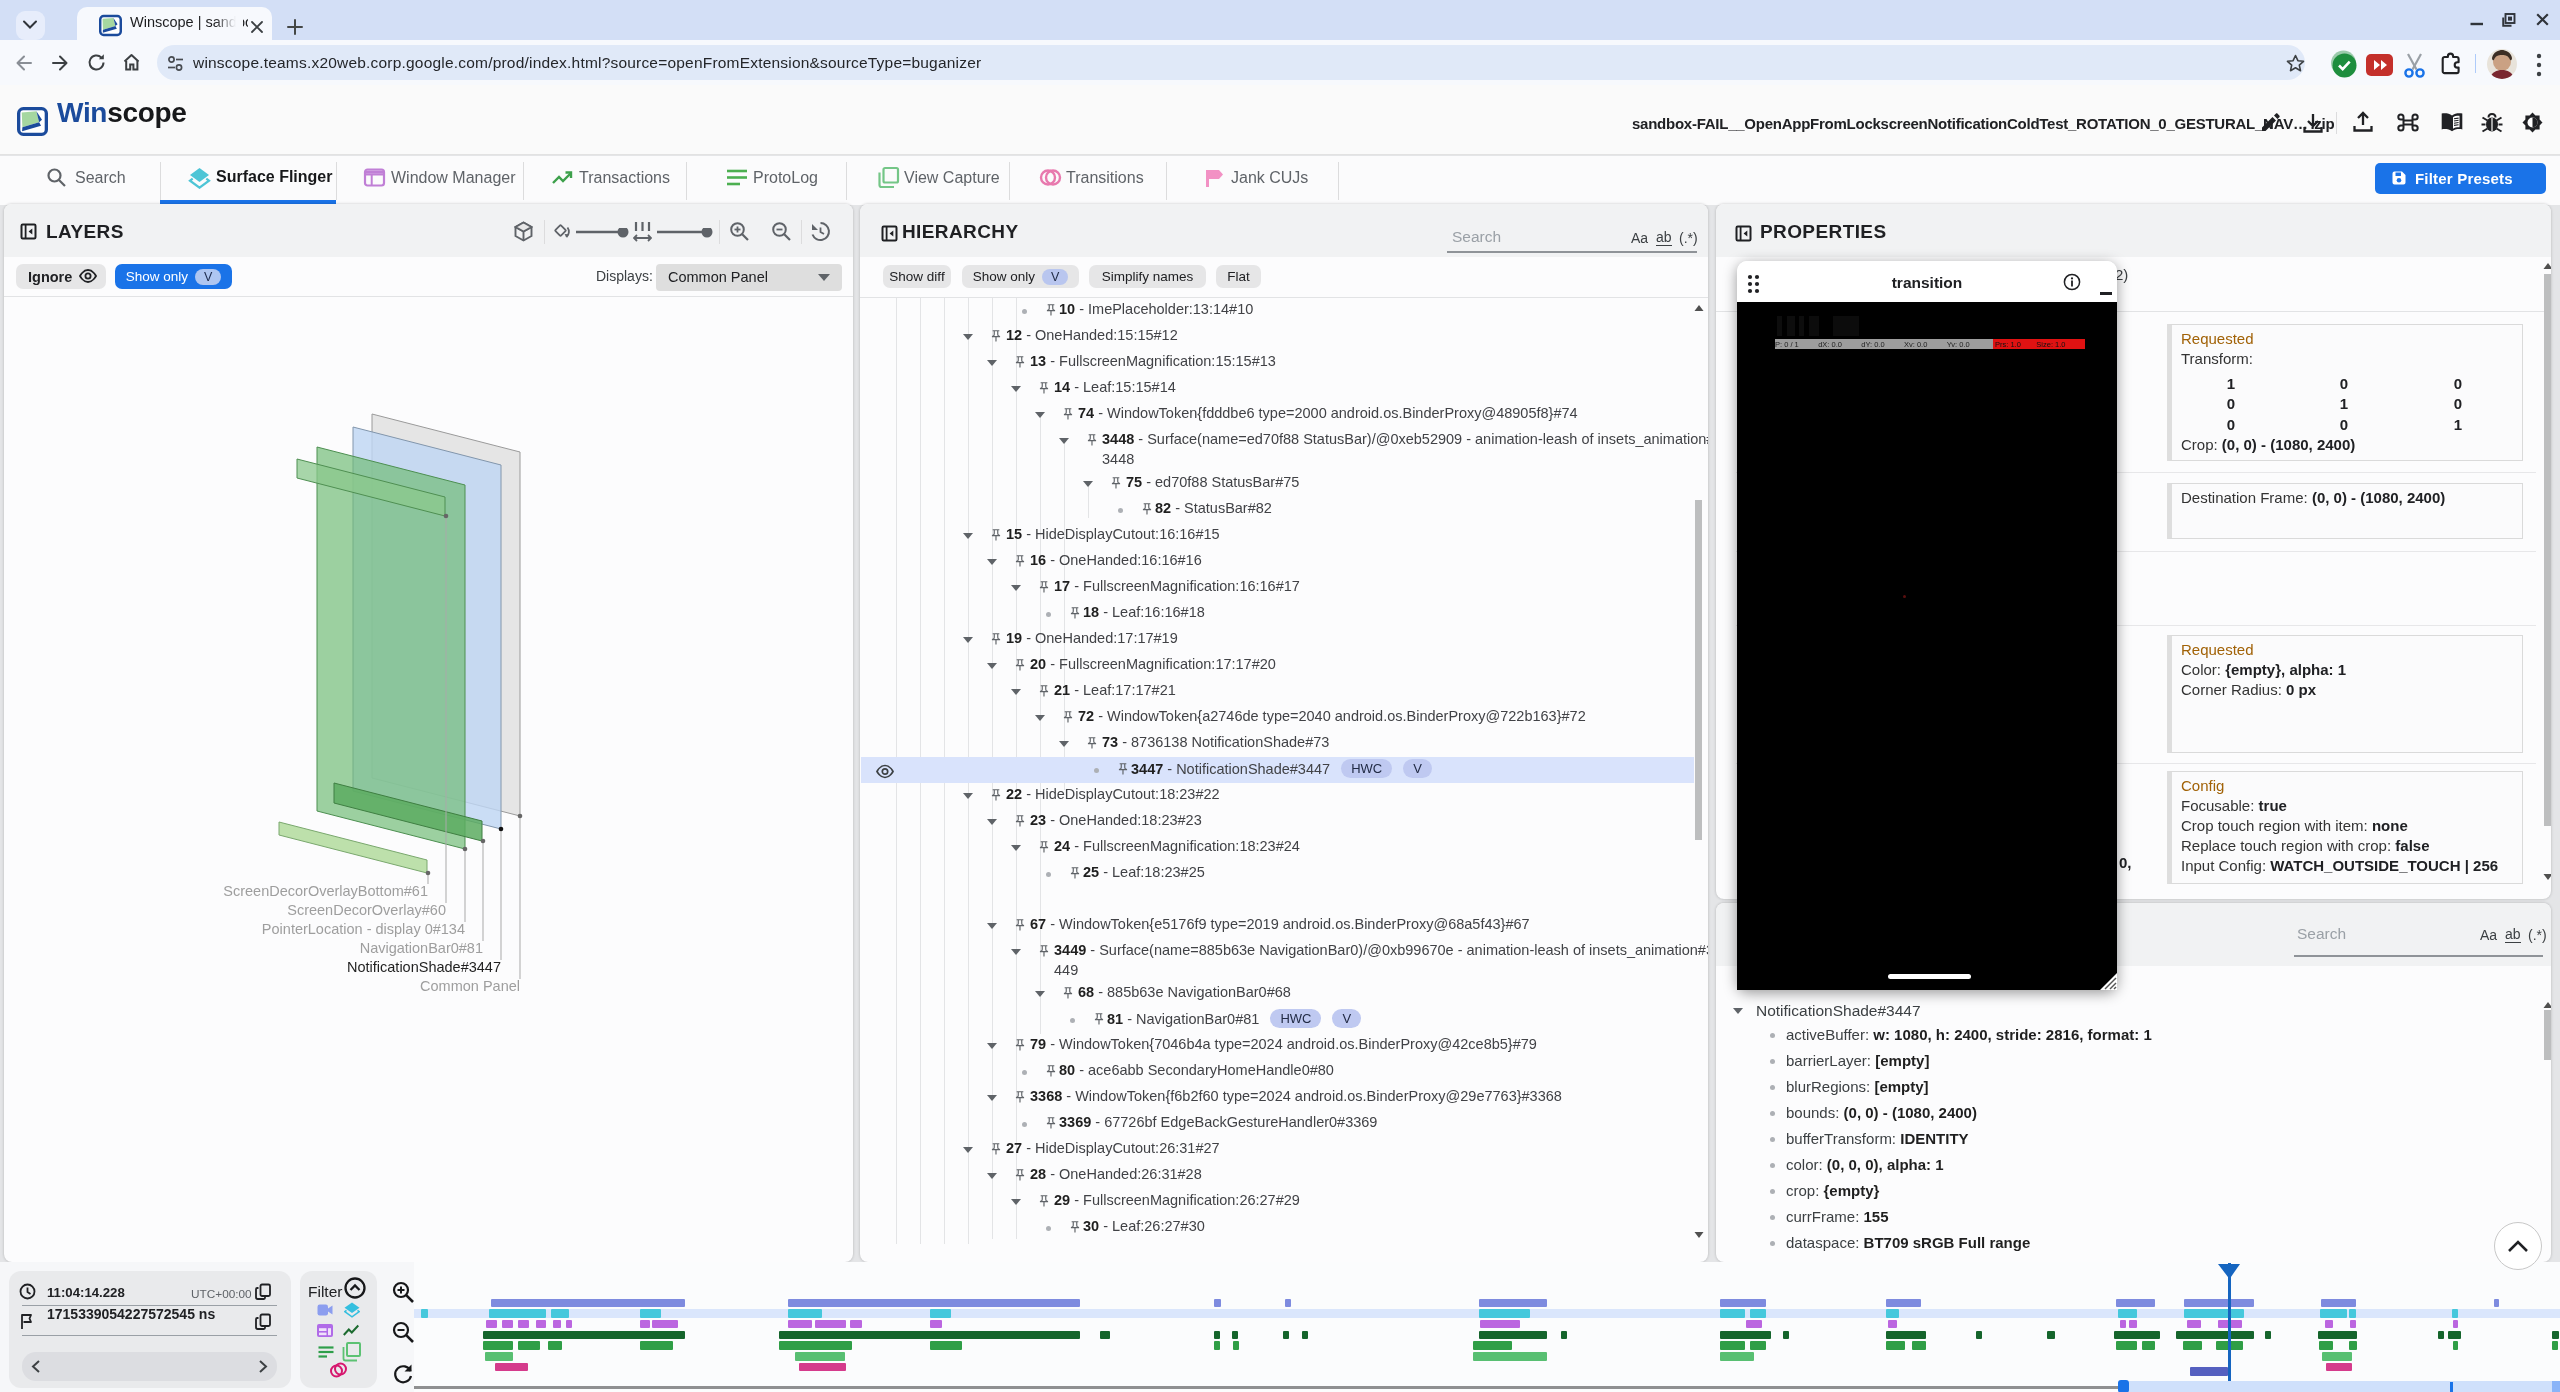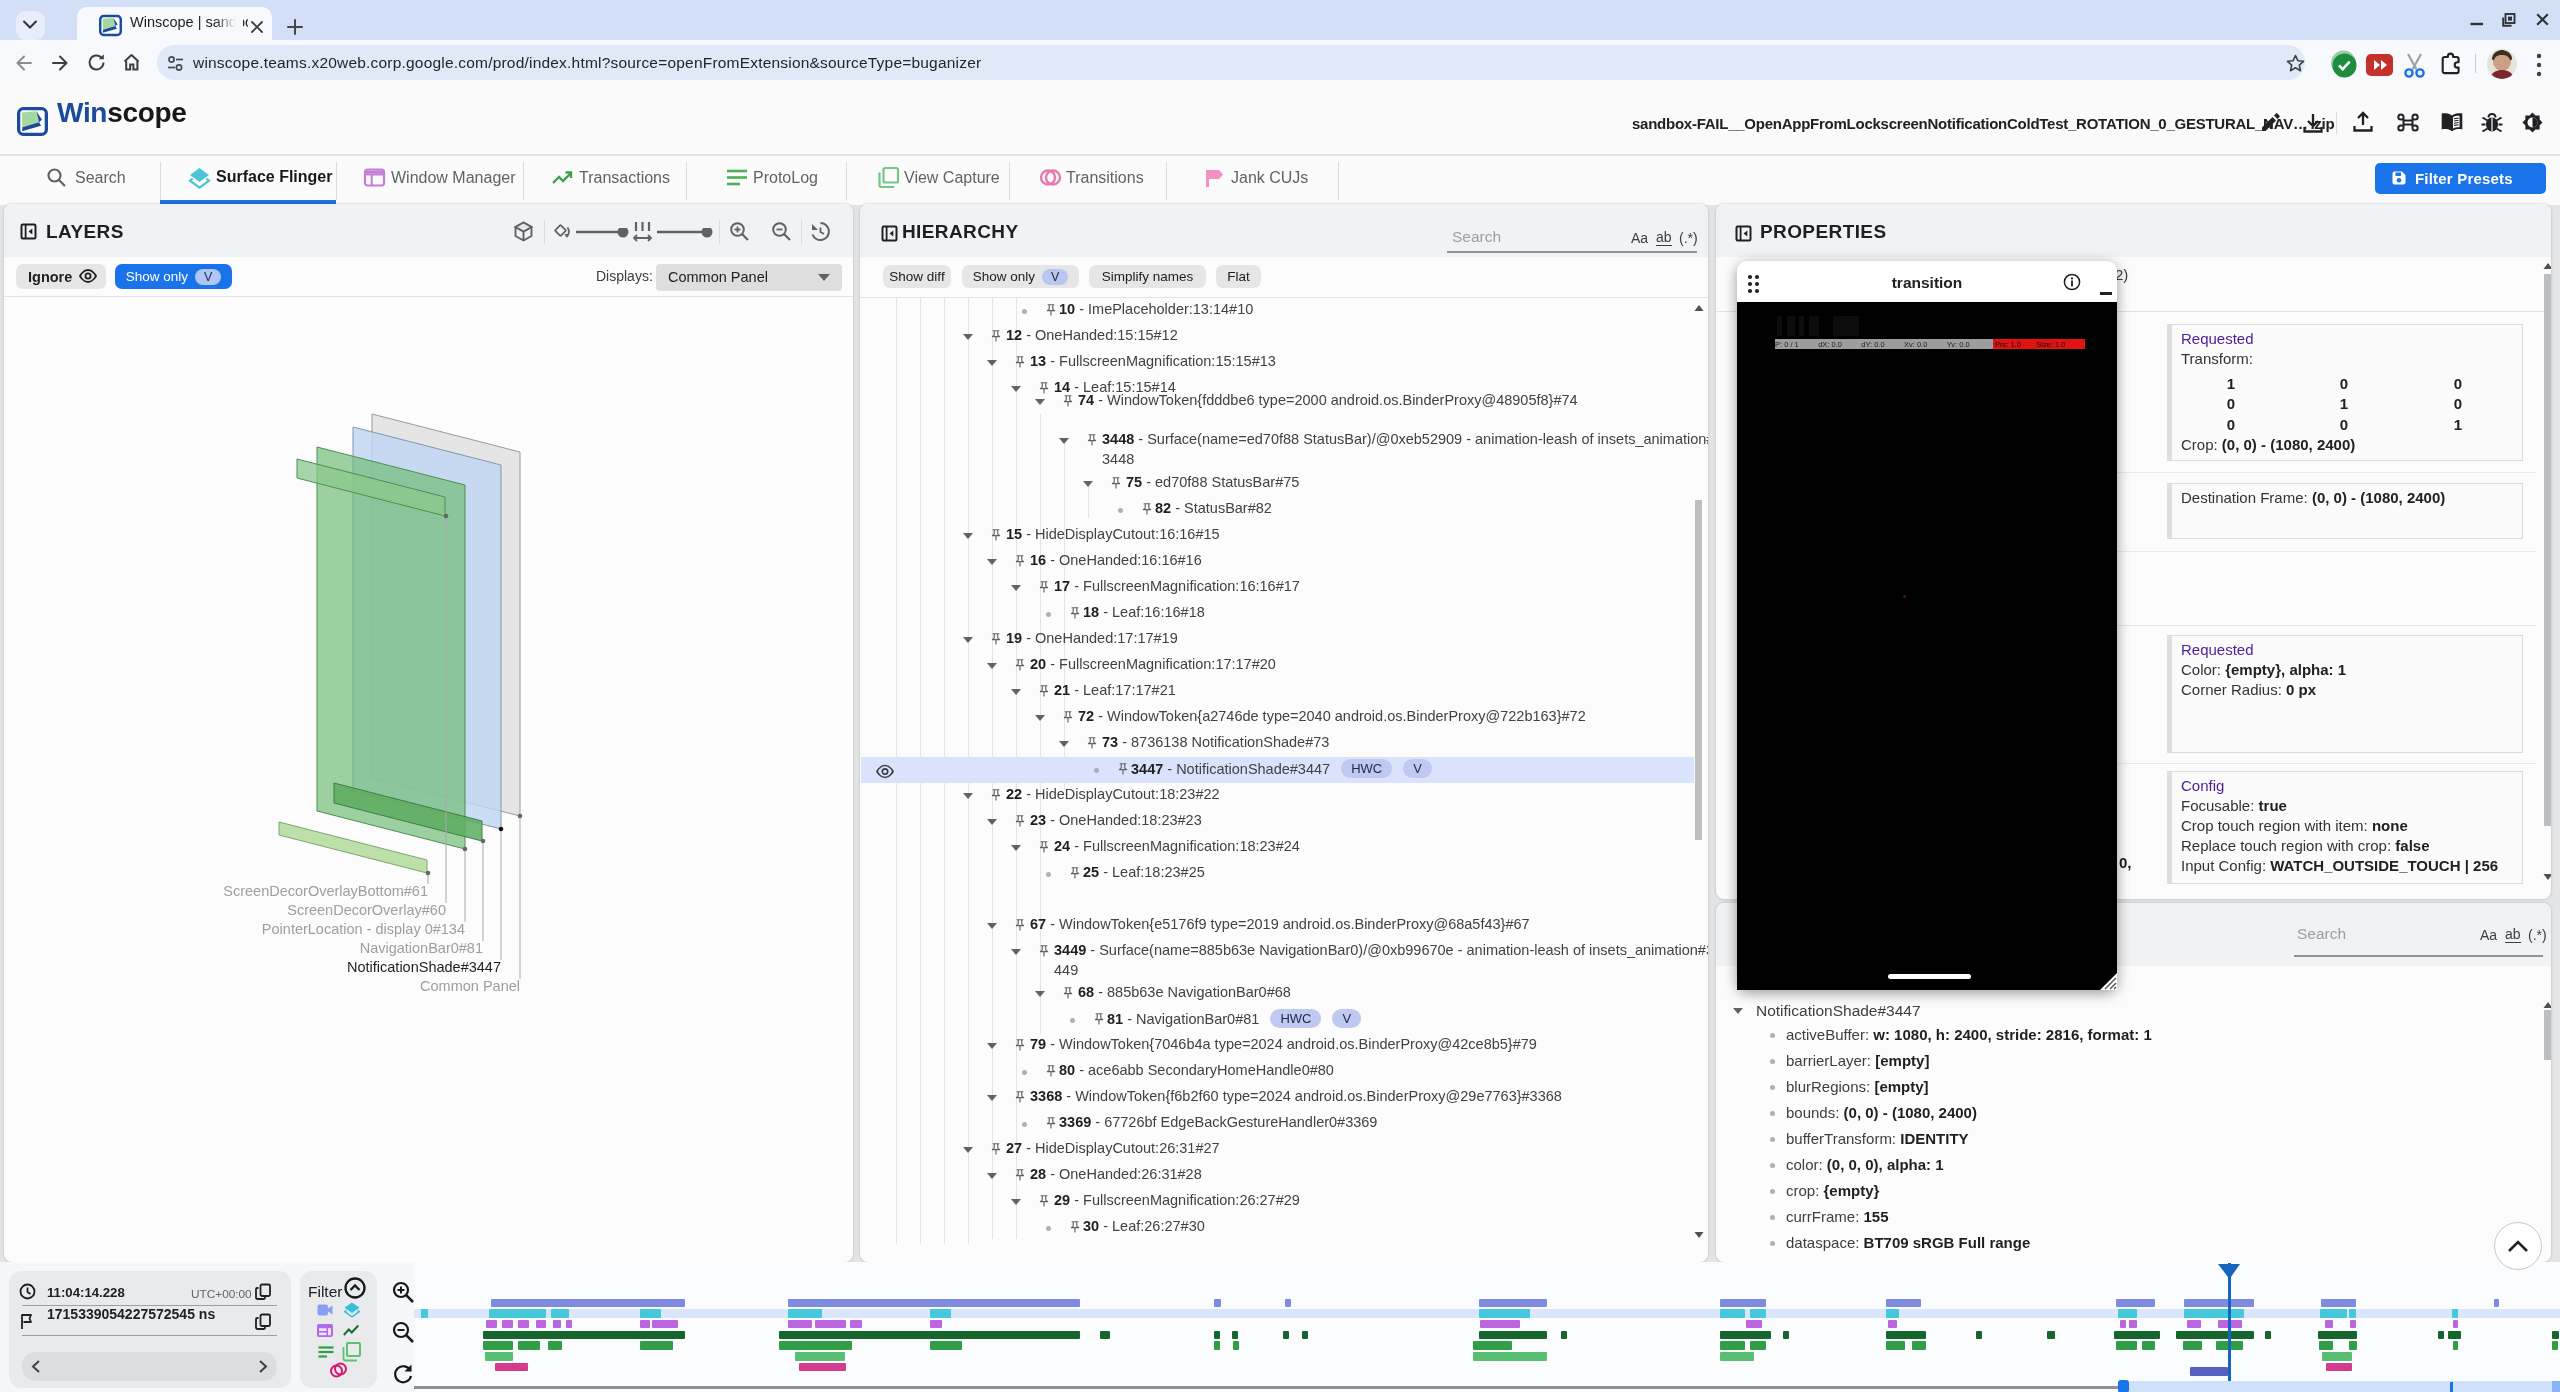--- a/index.html
+++ b/index.html
@@ -16,21 +16,21 @@
 .vpill{display:inline-block;background:#b9c6ef;border-radius:10px;font-size:12.5px;color:#1f2a44;padding:1px 9px;margin-left:7px}
 .trow{position:absolute;height:26px;font-size:14.5px;color:#414246;white-space:nowrap}
 .trow b{color:#1f1f1f;font-weight:bold}
 .tri{position:absolute;width:0;height:0;border-left:5px solid transparent;border-right:5px solid transparent;border-top:6px solid #5f6368;top:10px}
 .blt{position:absolute;width:5px;height:5px;border-radius:50%;background:#adb0b5;top:11px}
 .pin{position:absolute;top:5px;width:14px;height:14px}
 .ttxt{position:absolute;top:3px}
 .hchip{display:inline-block;background:#bfc9f1;border-radius:11px;padding:2px 10px;font-size:13px;color:#222b45;margin-left:11px;position:relative;top:-1px}
 .gline{position:absolute;width:1px;background:#e3e4e6}
 .pbox{position:absolute;border:1px solid #dadada;border-left:5px solid #dedede;background:#fbfbfc}
-.pbox .cap{color:#4c1d95}
+.pbox .cap{color:#a16207}
 .pline{font-size:15px;color:#333;line-height:20px}
 .pline b{color:#202124}
 .prow{position:absolute;font-size:15px;color:#3c4043;white-space:nowrap}
 .prow b{color:#1f1f1f}
 .sbar{position:absolute;width:7px;background:#bdbebf}
 .seg{position:absolute;border-radius:1px}
 .vsep{position:absolute;width:1px;background:#dcdcdd}
 .srchph{position:absolute;color:#9aa0a6;font-size:15.5px}
 .srchln{position:absolute;height:1.5px;background:#8f9398}
 </style></head><body>
@@ -382,21 +382,21 @@
         </svg>
         <span class="ttxt" style="left:170px"><b>13</b> - FullscreenMagnification:15:15#13</span>
       </div>
 <div class="trow" style="left:0;top:172px;width:848px">
         <span class="tri" style="left:151px"></span>
         <svg class="pin" style="left:177px" width="14" height="14" viewBox="0 0 24 24">
           <path d="M14 4v5c0 1.12.37 2.16 1 3h-6c.65-.86 1-1.9 1-3V4h4m3-2H7c-.55 0-1 .45-1 1s.45 1 1 1h1v5c0 1.66-1.34 3-3 3v2h5.97v7l1 1 1-1v-7H19v-2c-1.66 0-3-1.34-3-3V4h1c.55 0 1-.45 1-1s-.45-1-1-1z" fill="#5f6368"></path>
         </svg>
         <span class="ttxt" style="left:194px"><b>14</b> - Leaf:15:15#14</span>
       </div>
-<div class="trow" style="left:0;top:185px;width:848px">
+<div class="trow" style="left:0;top:198px;width:848px">
         <span class="tri" style="left:175px"></span>
         <svg class="pin" style="left:201px" width="14" height="14" viewBox="0 0 24 24">
           <path d="M14 4v5c0 1.12.37 2.16 1 3h-6c.65-.86 1-1.9 1-3V4h4m3-2H7c-.55 0-1 .45-1 1s.45 1 1 1h1v5c0 1.66-1.34 3-3 3v2h5.97v7l1 1 1-1v-7H19v-2c-1.66 0-3-1.34-3-3V4h1c.55 0 1-.45 1-1s-.45-1-1-1z" fill="#5f6368"></path>
         </svg>
         <span class="ttxt" style="left:218px"><b>74</b> - WindowToken{fdddbe6 type=2000 android.os.BinderProxy@48905f8}#74</span>
       </div>
 <div class="trow" style="left:0;top:224px;width:848px">
         <span class="tri" style="left:199px"></span>
         <svg class="pin" style="left:225px" width="14" height="14" viewBox="0 0 24 24">
           <path d="M14 4v5c0 1.12.37 2.16 1 3h-6c.65-.86 1-1.9 1-3V4h4m3-2H7c-.55 0-1 .45-1 1s.45 1 1 1h1v5c0 1.66-1.34 3-3 3v2h5.97v7l1 1 1-1v-7H19v-2c-1.66 0-3-1.34-3-3V4h1c.55 0 1-.45 1-1s-.45-1-1-1z" fill="#5f6368"></path>

